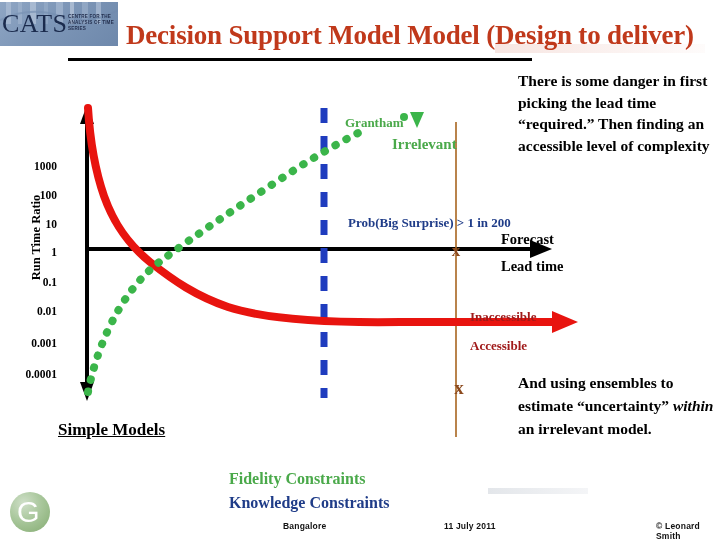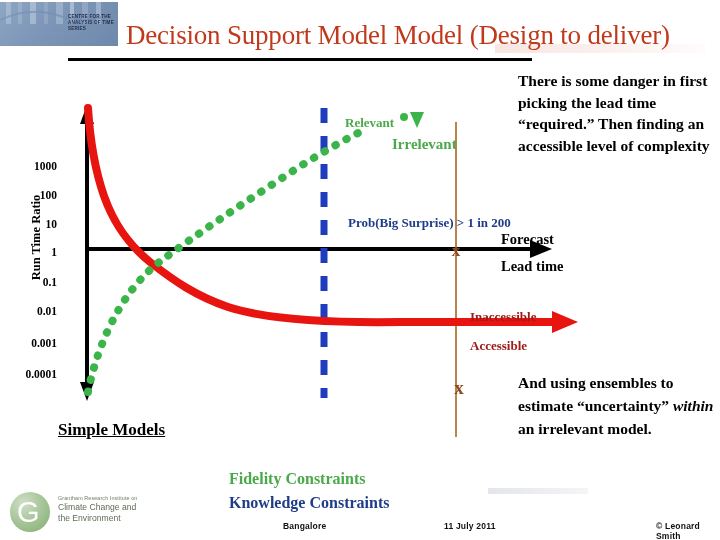--- a/index.html
+++ b/index.html
@@ -21,21 +21,21 @@
     font-size:26px;font-weight:400;color:#1b2b4d;letter-spacing:.5px;line-height:26px;
   }
   .cats-logo .cats-sub{
     position:absolute;left:68px;top:12px;width:50px;
     font-family:"Liberation Sans",sans-serif;font-size:4.6px;line-height:6px;
     color:#24304f;font-weight:700;letter-spacing:.2px;
   }
 
   .title{
     position:absolute;left:126px;top:20px;width:594px;
-    font-family:"Liberation Serif",serif;font-weight:400;font-size:27px;
+    font-family:"Liberation Serif",serif;font-weight:700;font-size:27px;
     color:#c0391b;line-height:30px;white-space:nowrap;letter-spacing:-.2px;
   }
   .title-shadow{
     position:absolute;left:495px;top:44px;width:210px;height:9px;
     background:linear-gradient(90deg,rgba(192,57,27,.13),rgba(192,57,27,.02));
   }
   .rule{
     position:absolute;left:68px;top:58px;width:464px;height:3px;background:#000;
   }
 
@@ -139,20 +139,21 @@
       <rect x="6" y="0" width="5" height="22" fill="#b9c8dd"></rect>
       <rect x="18" y="0" width="4" height="22" fill="#a6b9d2"></rect>
       <rect x="30" y="0" width="6" height="22" fill="#c3d0e2"></rect>
       <rect x="44" y="0" width="4" height="22" fill="#9db2cd"></rect>
       <rect x="56" y="0" width="7" height="22" fill="#b2c3da"></rect>
       <rect x="70" y="0" width="4" height="22" fill="#cbd6e6"></rect>
       <rect x="82" y="0" width="6" height="22" fill="#a3b7d1"></rect>
       <rect x="96" y="0" width="5" height="22" fill="#bccbe0"></rect>
       <path d="M0 18 Q30 4 60 14 T118 8" stroke="#6e88ab" stroke-width="2" fill="none" opacity=".7"></path>
     </svg>
+    <div class="cats-word">CATS</div>
     <div class="cats-sub">CENTRE FOR THE ANALYSIS OF TIME SERIES</div>
   </div>
 
   <div class="title-shadow"></div>
   <div class="title">Decision Support Model Model (Design to deliver)</div>
   <div class="rule"></div>
 
   <svg class="canvas" viewBox="0 0 720 540">
 
     <line x1="87" y1="118" x2="87" y2="388" stroke="#000" stroke-width="4"></line>
@@ -184,43 +185,38 @@
 
   <div class="ytick" style="left:-3px;top:160px;">1000</div>
   <div class="ytick" style="left:-3px;top:189px;">100</div>
   <div class="ytick" style="left:-3px;top:218px;">10</div>
   <div class="ytick" style="left:-3px;top:246px;">1</div>
   <div class="ytick" style="left:-3px;top:276px;">0.1</div>
   <div class="ytick" style="left:-3px;top:305px;">0.01</div>
   <div class="ytick" style="left:-3px;top:337px;">0.001</div>
   <div class="ytick" style="left:-3px;top:368px;">0.0001</div>
 
-  <div class="relevant">Relevant</div>
+  <div class="relevant">Grantham</div>
   <div class="irrelevant">Irrelevant</div>
   <div class="prob-label">Prob(Big Surprise) &gt; 1 in 200</div>
   <div class="forecast">Forecast</div>
   <div class="leadtime">Lead time</div>
   <div class="inaccessible">Inaccessible</div>
   <div class="accessible">Accessible</div>
 
   <div class="note-top">There is some danger in first picking the lead time “required.” Then finding an accessible level of complexity</div>
   <div class="note-bottom"><span>And using ensembles to estimate “uncertainty” </span><i>within</i><span> an irrelevant model.</span></div>
 
   <div class="constraint c-fid">Fidelity Constraints</div>
   <div class="constraint c-know">Knowledge Constraints</div>
   <div class="grey-bar"></div>
 
   <div class="grantham">
     <div class="gr-circle">
       <div class="gr-g">G</div>
     </div>
-    <div class="gr-txt">
-      <div class="gr-l1">Grantham Research Institute on</div>
-      <div class="gr-l2">Climate Change and</div>
-      <div class="gr-l3">the Environment</div>
-    </div>
   </div>
 
   <div class="footer f-place">Bangalore</div>
   <div class="footer f-date">11 July 2011</div>
   <div class="footer f-copy">© Leonard Smith</div>
 
 </div>
 
 </body></html>

